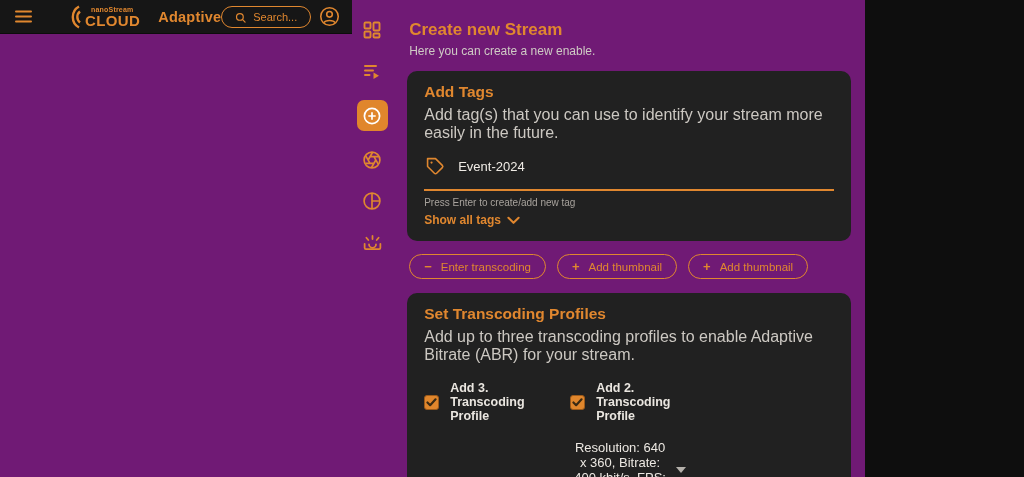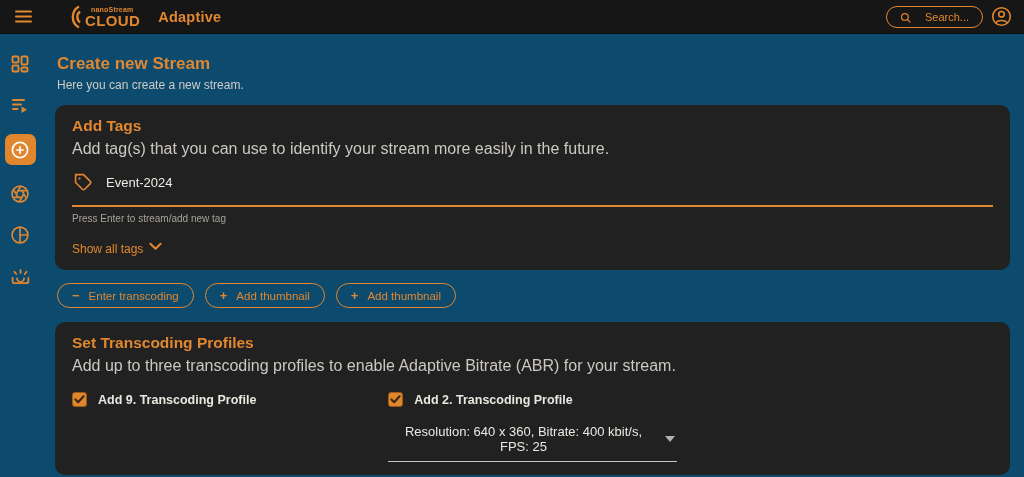--- a/index.html
+++ b/index.html
@@ -1,50 +1,50 @@
 <!DOCTYPE html>
 <html><head>
 <meta charset="utf-8">
 <style>
   * { margin:0; padding:0; box-sizing:border-box; }
   html,body { background:#0e0e0e; }
   body { font-family:"Liberation Sans", sans-serif; }
-  .app { width:1024px; height:477px; background:#0c4a6e; color:#e9e5df; overflow:hidden; display:flex; flex-direction:column; }
+  .app { width:865px; height:477px; background:#701a75; color:#e9e5df; overflow:hidden; display:flex; flex-direction:row; }
 
   
   .header { height:34px; flex:0 0 34px; display:flex; align-items:center; padding:0 12px 0 10px; background:#161616; border-bottom:1px solid #0c0c0c; }
   .hamburger { background:none; border:none; cursor:pointer; padding:4px; display:flex; }
   .logo { display:flex; align-items:center; margin-left:30px; gap:1px; }
   .logo-text { display:flex; flex-direction:column; line-height:1; color:#e0872f; }
   .logo-top { font-size:7px; font-weight:bold; letter-spacing:.2px; margin-left:6px; }
   .logo-bottom { font-size:15px; font-weight:bold; letter-spacing:.4px; }
   .header-title { margin-left:18px; color:#e0872f; font-size:14.5px; font-weight:bold; letter-spacing:.2px; }
   .header-spacer { flex:1; }
-  .search-btn { display:flex; align-items:flex-end; gap:14px; border:1px solid #e0872f; border-radius:12px; background:transparent; color:#e0872f; font-size:11px; padding:4px 13px; cursor:pointer; font-family:inherit; }
+  .search-btn { display:flex; align-items:flex-end; gap:7px; border:1px solid #e0872f; border-radius:12px; background:transparent; color:#e0872f; font-size:11px; padding:4px 13px; cursor:pointer; font-family:inherit; }
   .user-btn { background:none; border:none; margin-left:8px; display:flex; cursor:pointer; }
 
   
   .body-row { flex:1; display:flex; min-height:0; }
   .sidebar { width:40px; flex:0 0 40px; display:flex; flex-direction:column; align-items:center; padding-top:18px; gap:17px; }
   .side-item { background:none; border:none; color:#e0872f; display:flex; align-items:center; justify-content:center; width:30px; height:24px; cursor:pointer; }
   .side-item.active { background:#e0862c; border-radius:7px; color:#ffffff; width:31px; height:31px; }
 
   .main { flex:1; padding:14px 14px 0 15px; min-width:0; }
   .page-title { color:#e0872f; font-size:17px; font-weight:bold; margin:6px 0 4px 2px; }
   .page-subtitle { color:#cfcbc5; font-size:12px; margin:0 0 13px 2px; }
 
   .card { background:#212121; border-radius:10px; padding:12px 17px 13px; }
   .card-title { color:#e0872f; font-size:15.5px; font-weight:bold; margin-bottom:5px; }
   .card-desc { color:#ccc8c2; font-size:16px; }
 
   
   .tag-row { margin-top:15px; display:flex; align-items:center; gap:13px; padding:0 2px 13px 2px; border-bottom:2px solid #e0872f; }
   .tag-input { background:transparent; border:none; outline:none; color:#efebe5; font-size:13px; font-family:inherit; flex:1; }
   .tag-hint { margin-top:6px; font-size:10px; color:#a8a39d; }
-  .show-tags { margin-top:18px; display:inline-flex; align-items:flex-start; gap:6px; background:none; border:none; color:#e0872f; font-size:12px; font-weight:normal; cursor:pointer; font-family:inherit; padding:0; }
+  .show-tags { margin-top:5px; display:inline-flex; align-items:center; gap:6px; background:none; border:none; color:#e0872f; font-size:12px; font-weight:bold; cursor:pointer; font-family:inherit; padding:0; }
 
   
   .btn-row { display:flex; gap:11px; margin:13px 0 14px 2px; }
   .pill-btn { display:flex; align-items:center; gap:9px; border:1px solid #e0872f; border-radius:14px; background:transparent; color:#e0872f; font-size:11.5px; padding:5px 14px; cursor:pointer; font-family:inherit; }
   .pill-sign { font-size:13px; line-height:1; font-weight:bold; }
 
   
   .profiles { margin-top:17px; display:grid; grid-template-columns:repeat(3,1fr); column-gap:28px; }
   .profile-head { display:flex; align-items:center; gap:11px; }
   .profile-label { font-size:12.5px; font-weight:bold; color:#eae6e0; }
@@ -161,36 +161,36 @@
             <path d="M3 13.5v4.5a1.5 1.5 0 0 0 1.5 1.5h15A1.5 1.5 0 0 0 21 18v-4.5"></path>
             <path d="M8 14a4 4 0 0 0 8 0"></path>
             <path d="M12 8V4.5M7.2 9.2L5 6.5M16.8 9.2L19 6.5"></path>
           </svg>
         </span>
       </button>
     </div>
 
     <div class="main">
       <div class="page-title">Create new Stream</div>
-      <div class="page-subtitle">Here you can create a new stream.</div>
+      <div class="page-subtitle">Here you can create a new enable.</div>
 
       
       <div class="card">
         <div class="card-title">Add Tags</div>
         <div class="card-desc">Add tag(s) that you can use to identify your stream more easily in the future.</div>
         <div class="tag-row">
           <span style="display:flex">
             <svg width="19" height="19" viewBox="0 0 24 24" fill="none" stroke="#e0872f" stroke-width="2" stroke-linejoin="round">
               <path d="M20.59 13.41l-7.17 7.17a2 2 0 0 1-2.83 0L2 12V2h10l8.59 8.59a2 2 0 0 1 0 2.82z"></path>
               <circle cx="7" cy="7" r="1.4" fill="#e0872f" stroke="none"></circle>
             </svg>
           </span>
           <input class="tag-input" type="text" value="Event-2024" style="">
         </div>
-        <div class="tag-hint">Press Enter to stream/add new tag</div>
+        <div class="tag-hint">Press Enter to create/add new tag</div>
         <button class="show-tags">
           <span>Show all tags</span>
           <span style="display:flex">
             <svg width="13" height="9" viewBox="0 0 14 9" fill="none" stroke="#e0872f" stroke-width="2.2" stroke-linecap="round" stroke-linejoin="round">
               <path d="M1.5 1.5L7 7l5.5-5.5"></path>
             </svg>
           </span>
         </button>
       </div>
 
@@ -217,21 +217,21 @@
 
         <div class="profiles">
 
           <div>
             <div class="profile-head">
               <span class="checkbox checked">
                 <svg width="11" height="9" viewBox="0 0 12 10" fill="none" stroke="#3a2a14" stroke-width="2.4" stroke-linecap="round" stroke-linejoin="round">
                     <path d="M1.5 5l3 3 6-6.5"></path>
                   </svg>
               </span>
-              <span class="profile-label">Add 9. Transcoding Profile</span>
+              <span class="profile-label">Add 3. Transcoding Profile</span>
             </div>
           </div>
 
           <div>
             <div class="profile-head">
               <span class="checkbox checked">
                 <svg width="11" height="9" viewBox="0 0 12 10" fill="none" stroke="#3a2a14" stroke-width="2.4" stroke-linecap="round" stroke-linejoin="round">
                     <path d="M1.5 5l3 3 6-6.5"></path>
                   </svg>
               </span>

